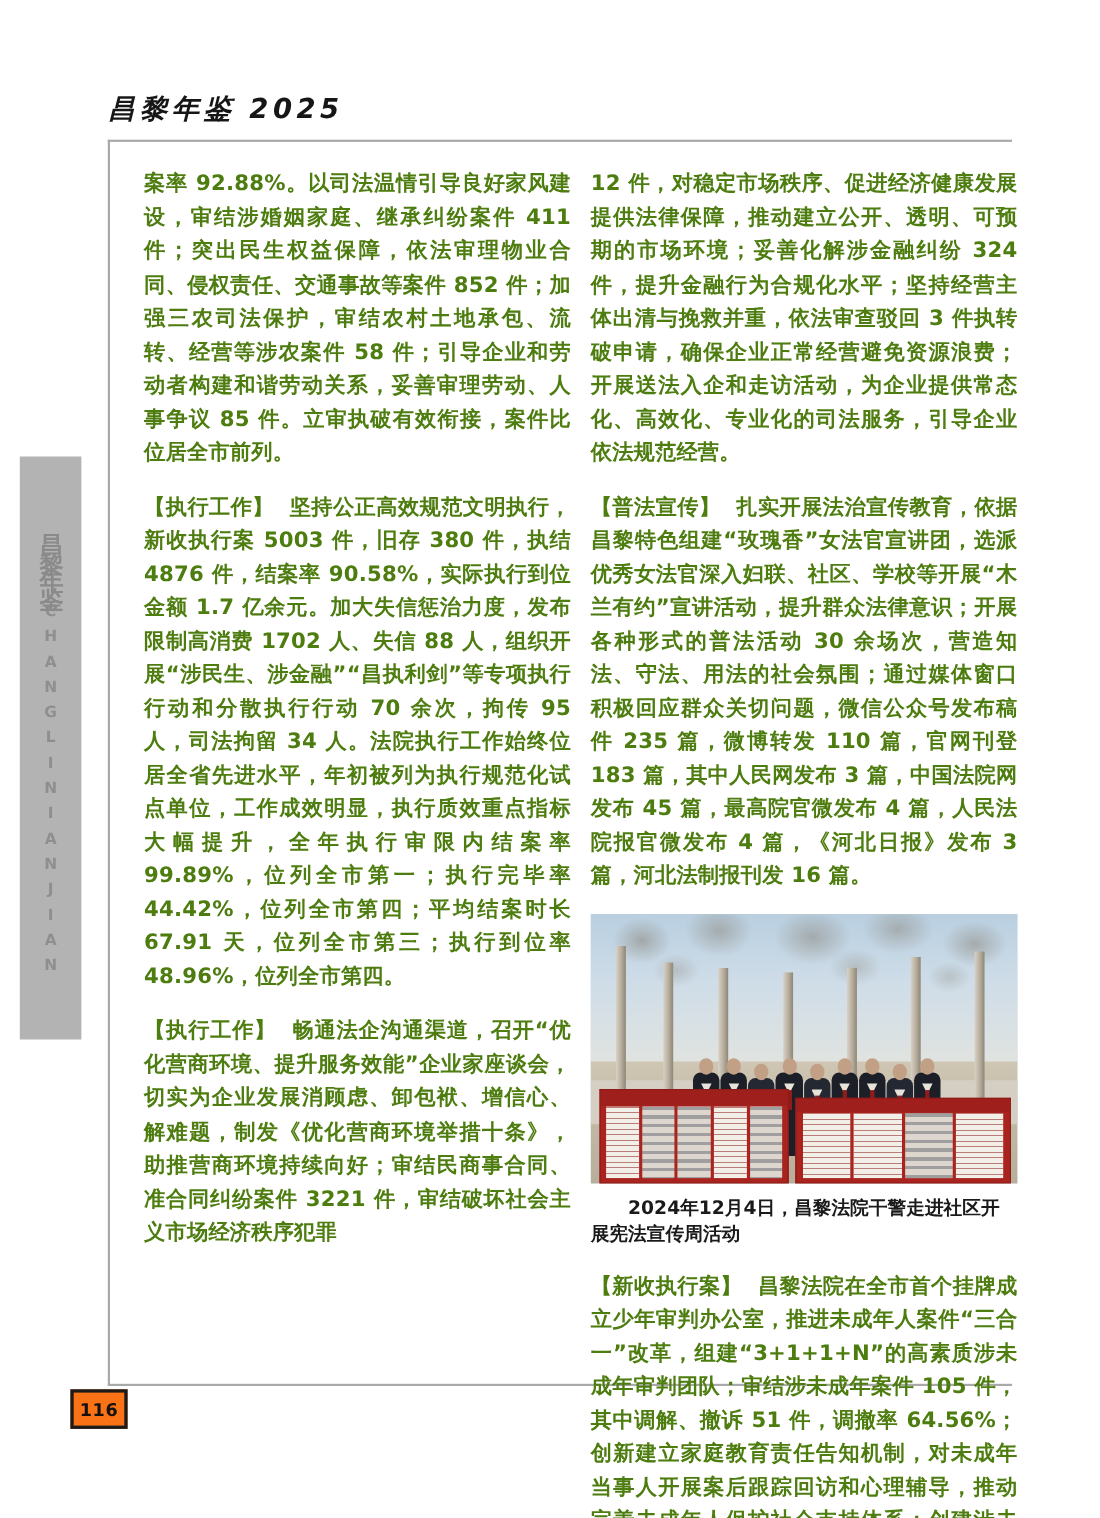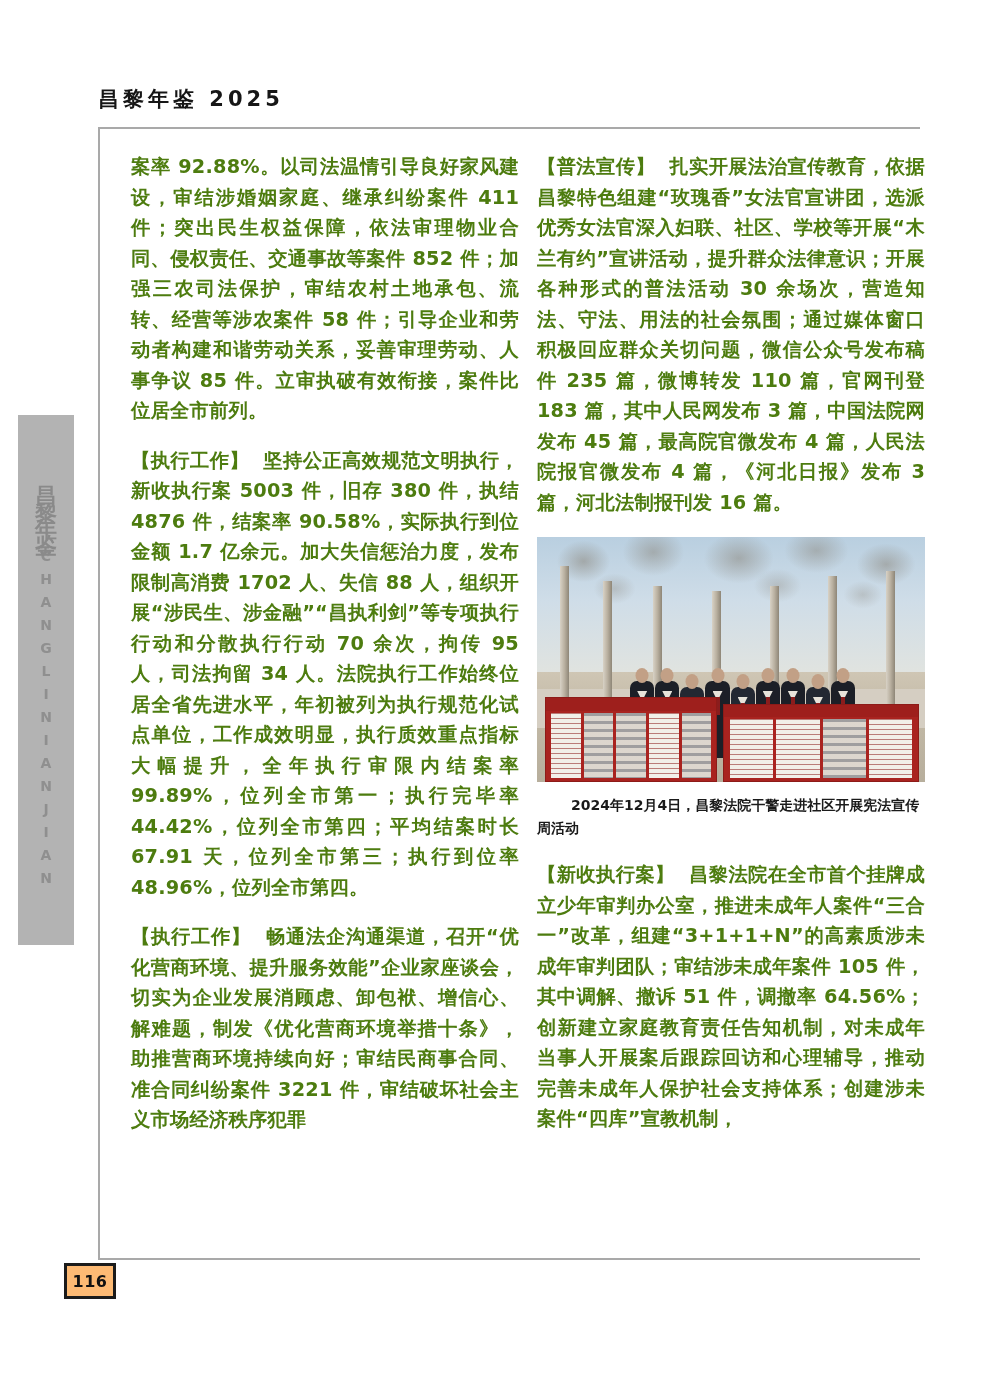--- a/index.html
+++ b/index.html
@@ -22,27 +22,28 @@
   
   .header {
     position: absolute;
     left: 98px;
     top: 86px;
     width: 820px;
     height: 34px;
   }
   .header-title {
     font-family: "DejaVu Sans", "Liberation Sans", sans-serif;
-    font-size: 21px;
+    font-size: 25px;
     font-weight: 700;
     color: #161616;
     letter-spacing: 4px;
     line-height: 26px;
     white-space: nowrap;
     filter: blur(0.35px);
+    font-style: italic;
   }
   .header-rule {
     position: absolute;
     left: 98px;
     top: 127px;
     width: 822px;
     height: 2px;
     background: #a9a9a9;
   }
 
@@ -103,21 +104,21 @@
     color: #8f8f8f;
   }
 
   
   .folio {
     position: absolute;
     left: 64px;
     top: 1263px;
     width: 46px;
     height: 30px;
-    background: #fdba74;
+    background: #f97316;
     border: 3px solid #1b1b1b;
     display: flex;
     align-items: center;
     justify-content: center;
     font-size: 16px;
     font-weight: 700;
     color: #111111;
     letter-spacing: 0.5px;
   }
 
@@ -255,21 +256,21 @@
     background: #f2efe8;
     background-image:
       repeating-linear-gradient(180deg, rgba(140,30,28,.55) 0 1px, transparent 1px 5px);
   }
   .panel.pic {
     background-image:
       repeating-linear-gradient(180deg, rgba(60,60,70,.45) 0 3px, rgba(200,190,180,.5) 3px 8px);
   }
   .caption {
     font-family: "DejaVu Sans", "Liberation Sans", sans-serif;
-    font-size: 14px;
+    font-size: 17px;
     font-weight: 700;
     line-height: 23px;
     color: #1a1a1a;
     margin: 12px 0 20px 0;
     text-indent: 34px;
     filter: blur(0.25px);
   }
 </style>
 </head>
 <body>
@@ -295,20 +296,21 @@
   <div class="col col-left">
     <p class="para"><span>案率 92.88%。以司法温情引导良好家风建设，审结涉婚姻家庭、继承纠纷案件 411 件；突出民生权益保障，依法审理物业合同、侵权责任、交通事故等案件 852 件；加强三农司法保护，审结农村土地承包、流转、经营等涉农案件 58 件；引导企业和劳动者构建和谐劳动关系，妥善审理劳动、人事争议 85 件。立审执破有效衔接，案件比位居全市前列。</span></p>
 
     <p class="para"><span class="lead">【执行工作】</span>&nbsp;&nbsp;<span>坚持公正高效规范文明执行，新收执行案 5003 件，旧存 380 件，执结 4876 件，结案率 90.58%，实际执行到位金额 1.7 亿余元。加大失信惩治力度，发布限制高消费 1702 人、失信 88 人，组织开展“涉民生、涉金融”“昌执利剑”等专项执行行动和分散执行行动 70 余次，拘传 95 人，司法拘留 34 人。法院执行工作始终位居全省先进水平，年初被列为执行规范化试点单位，工作成效明显，执行质效重点指标大幅提升，全年执行审限内结案率 99.89%，位列全市第一；执行完毕率 44.42%，位列全市第四；平均结案时长 67.91 天，位列全市第三；执行到位率 48.96%，位列全市第四。</span></p>
 
 
     <p class="para"><span class="lead">【执行工作】</span>&nbsp;&nbsp;<span>畅通法企沟通渠道，召开“优化营商环境、提升服务效能”企业家座谈会，切实为企业发展消顾虑、卸包袱、增信心、解难题，制发《优化营商环境举措十条》，助推营商环境持续向好；审结民商事合同、准合同纠纷案件 3221 件，审结破坏社会主义市场经济秩序犯罪</span></p>
   </div>
 
   <div class="col col-right">
+    <p class="para"><span>12 件，对稳定市场秩序、促进经济健康发展提供法律保障，推动建立公开、透明、可预期的市场环境；妥善化解涉金融纠纷 324 件，提升金融行为合规化水平；坚持经营主体出清与挽救并重，依法审查驳回 3 件执转破申请，确保企业正常经营避免资源浪费；开展送法入企和走访活动，为企业提供常态化、高效化、专业化的司法服务，引导企业依法规范经营。</span></p>
 
     <p class="para"><span class="lead">【普法宣传】</span>&nbsp;&nbsp;<span>扎实开展法治宣传教育，依据昌黎特色组建“玫瑰香”女法官宣讲团，选派优秀女法官深入妇联、社区、学校等开展“木兰有约”宣讲活动，提升群众法律意识；开展各种形式的普法活动 30 余场次，营造知法、守法、用法的社会氛围；通过媒体窗口积极回应群众关切问题，微信公众号发布稿件 235 篇，微博转发 110 篇，官网刊登 183 篇，其中人民网发布 3 篇，中国法院网发布 45 篇，最高院官微发布 4 篇，人民法院报官微发布 4 篇，《河北日报》发布 3 篇，河北法制报刊发 16 篇。</span></p>
 
     <div class="figure">
       <div class="photo">
         <div class="sky"></div>
         <div class="ground"></div>
         <div class="road"></div>
         <div class="canopy"></div>
 

